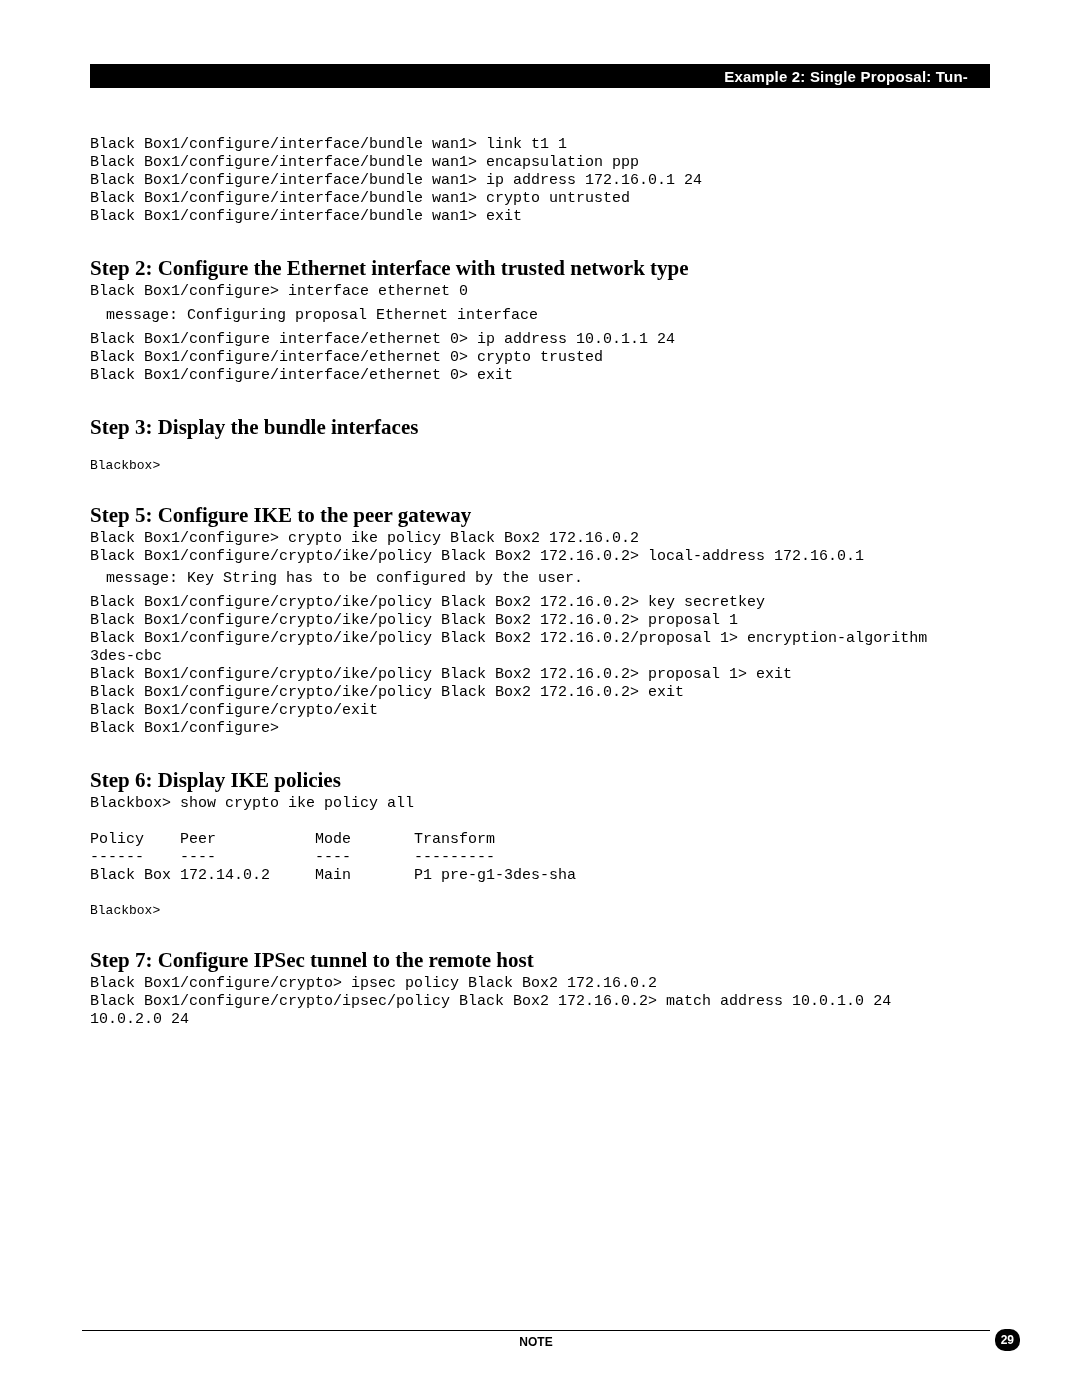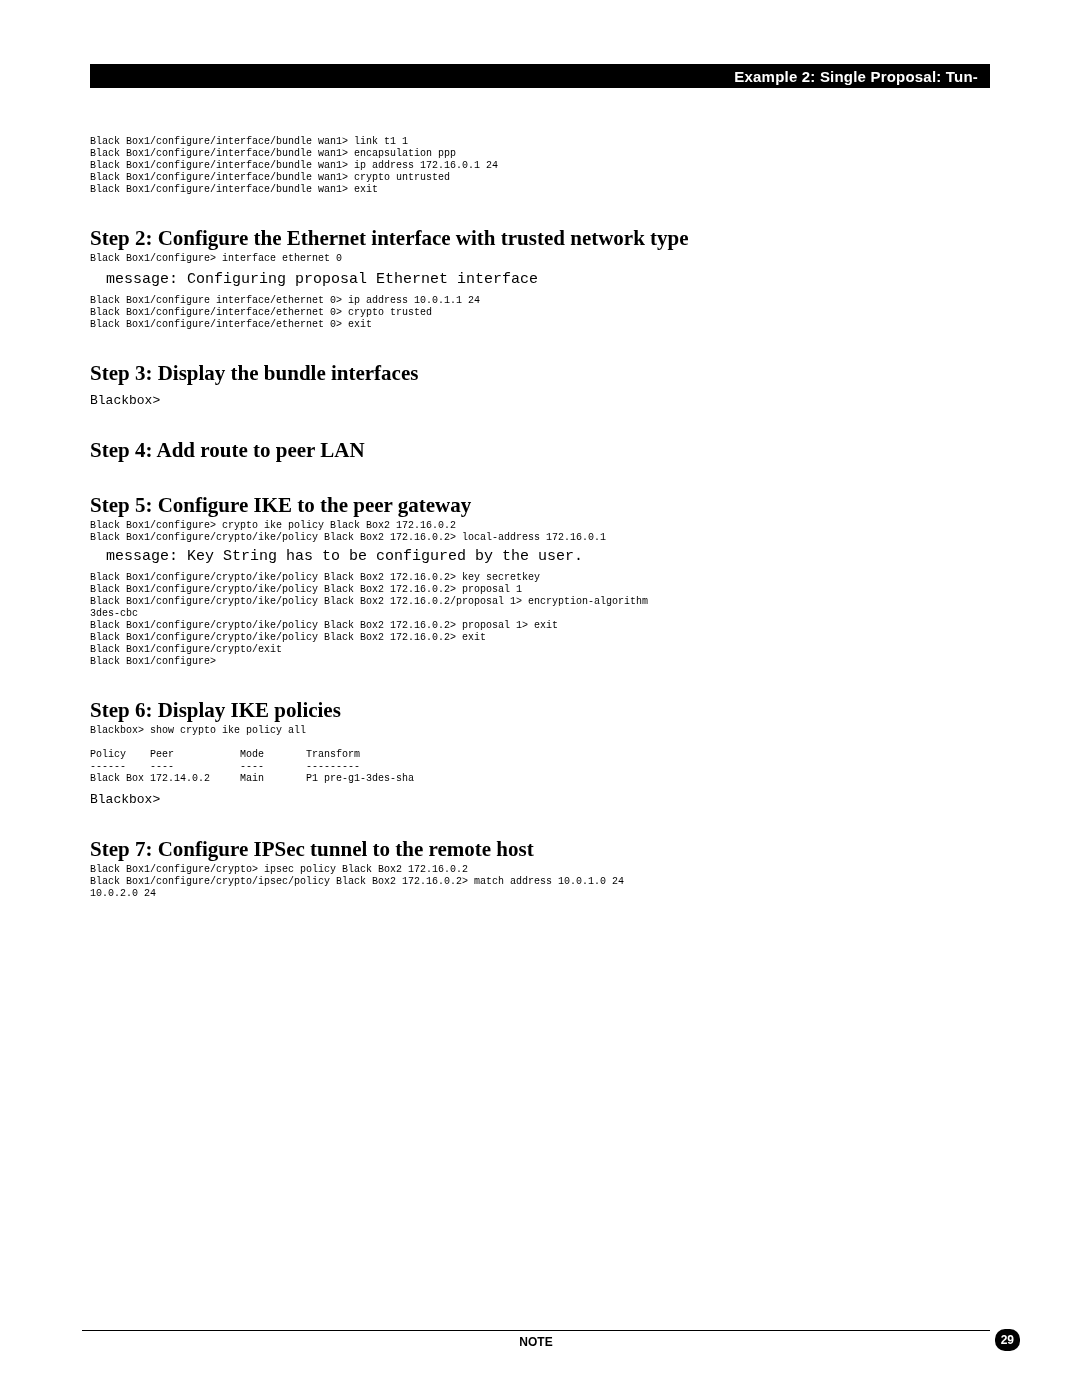--- a/index.html
+++ b/index.html
@@ -17,53 +17,53 @@
     padding: 64px 90px 80px 90px;
     box-sizing: border-box;
   }
   .header-bar {
     background: #000;
     color: #fff;
     height: 24px;
     display: flex;
     align-items: center;
     justify-content: flex-end;
-    padding: 0 12px;
+    padding: 0 22px;
     font-family: Arial, Helvetica, sans-serif;
     font-weight: bold;
     font-size: 15px;
     letter-spacing: 0.2px;
   }
   .step-heading {
     font-family: "Times New Roman", Times, serif;
     font-weight: bold;
     font-size: 21px;
     margin-top: 30px;
     margin-bottom: 2px;
   }
   .cli {
     font-family: "Courier New", Courier, monospace;
-    font-size: 10px;
+    font-size: 15px;
     line-height: 1.2;
     white-space: pre;
     margin-top: 2px;
   }
   .cli-indent {
     font-family: "Courier New", Courier, monospace;
     font-size: 15px;
     line-height: 1.2;
     white-space: pre;
     margin-left: 16px;
     margin-top: 6px;
     margin-bottom: 6px;
   }
   .small-prompt {
     font-family: "Courier New", Courier, monospace;
     font-size: 13px;
-    margin-top: 7px;
+    margin-top: 18px;
   }
   .footer {
     position: absolute;
     left: 82px;
     right: 90px;
     bottom: 48px;
   }
   .footer-rule {
     border: none;
     border-top: 1px solid #000;
@@ -114,21 +114,20 @@
   <div class="step-heading">Step 2: Configure the Ethernet interface with trusted network type</div>
   <div class="cli">Black Box1/configure&gt; interface ethernet 0</div>
   <div class="cli-indent">message: Configuring proposal Ethernet interface</div>
   <div class="cli">Black Box1/configure interface/ethernet 0&gt; ip address 10.0.1.1 24
 Black Box1/configure/interface/ethernet 0&gt; crypto trusted
 Black Box1/configure/interface/ethernet 0&gt; exit</div>
 
   <div class="step-heading">Step 3: Display the bundle interfaces</div>
   <div class="small-prompt">Blackbox&gt;</div>
 
-  <div class="step-heading">Step 4: Add route to peer LAN</div>
 
   <div class="step-heading">Step 5: Configure IKE to the peer gateway</div>
   <div class="cli">Black Box1/configure&gt; crypto ike policy Black Box2 172.16.0.2
 Black Box1/configure/crypto/ike/policy Black Box2 172.16.0.2&gt; local-address 172.16.0.1</div>
   <div class="cli-indent" style="margin-top:4px">message: Key String has to be configured by the user.</div>
   <div class="cli">Black Box1/configure/crypto/ike/policy Black Box2 172.16.0.2&gt; key secretkey
 Black Box1/configure/crypto/ike/policy Black Box2 172.16.0.2&gt; proposal 1
 Black Box1/configure/crypto/ike/policy Black Box2 172.16.0.2/proposal 1&gt; encryption-algorithm 
 3des-cbc
 Black Box1/configure/crypto/ike/policy Black Box2 172.16.0.2&gt; proposal 1&gt; exit

